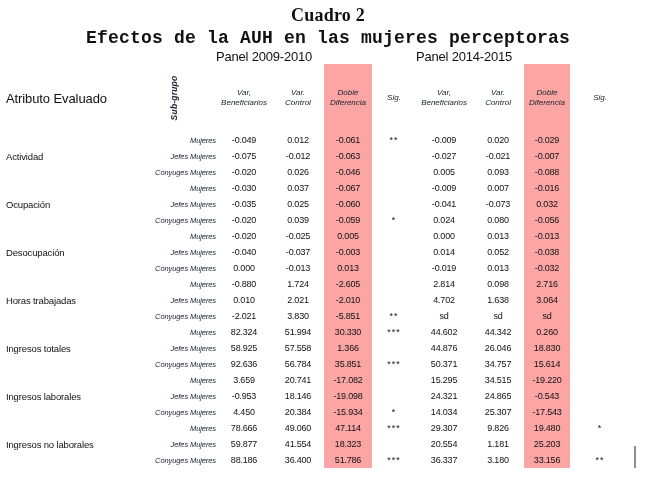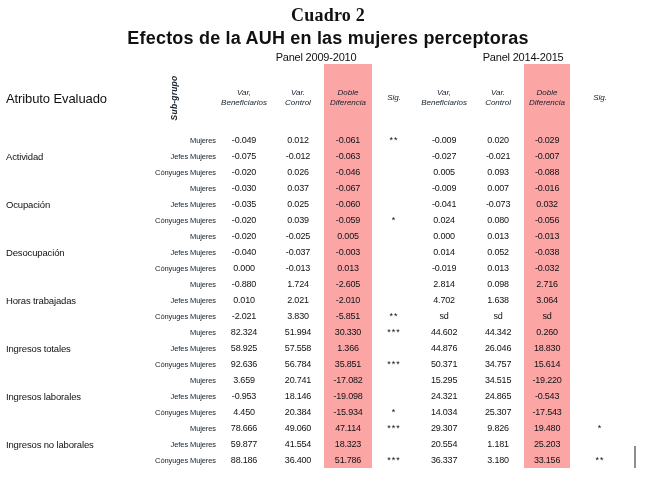--- a/index.html
+++ b/index.html
@@ -28,21 +28,21 @@
     padding-top: 4px;
   }
   .title-line-1 {
     font-family: "Liberation Serif", serif;
     font-weight: bold;
     font-size: 18px;
     line-height: 22px;
     letter-spacing: 0.2px;
   }
   .title-line-2 {
-    font-family: Liberation Sans, sans-serif;
+    font-family: Liberation Mono, monospace;
     font-weight: bold;
     font-size: 18px;
     line-height: 24px;
     letter-spacing: 0.2px;
     text-align: center;
   }
 
   
   .table-wrap {
     position: relative;
@@ -80,22 +80,21 @@
   .rule-med    { border-top: 1.4px solid #5b5b5b; }
   .rule-dark   { border-top: 1.6px solid #000000; }
   .rule-bottom { border-top: 2px solid #000000; }
 
   .vline-l { border-left: 1px solid #5f5f5f; }
 
   .shade { background: #fca5a5; }
 
   
   .panel-head {
-    text-align: center;
-    font-size: 11px;
+    font-size: 13px;
     font-weight: bold;
     letter-spacing: -0.2px;
     height: 14px;
     line-height: 14px;
     color: #111;
   }
   .hdr-cell {
     text-align: center;
     font-size: 8px;
     font-weight: bold;
@@ -135,20 +134,21 @@
     font-size: 9.5px;
     font-weight: bold;
     text-align: left;
     padding-left: 8px;
     letter-spacing: -0.15px;
     color: #111;
   }
   .sub-cell {
     font-size: 7.5px;
     font-weight: bold;
+    font-style: italic;
     text-align: right;
     padding-right: 10px;
     color: #15202b;
     letter-spacing: -0.1px;
   }
   .num {
     text-align: center;
     font-size: 9px;
     color: #111;
     letter-spacing: -0.2px;

